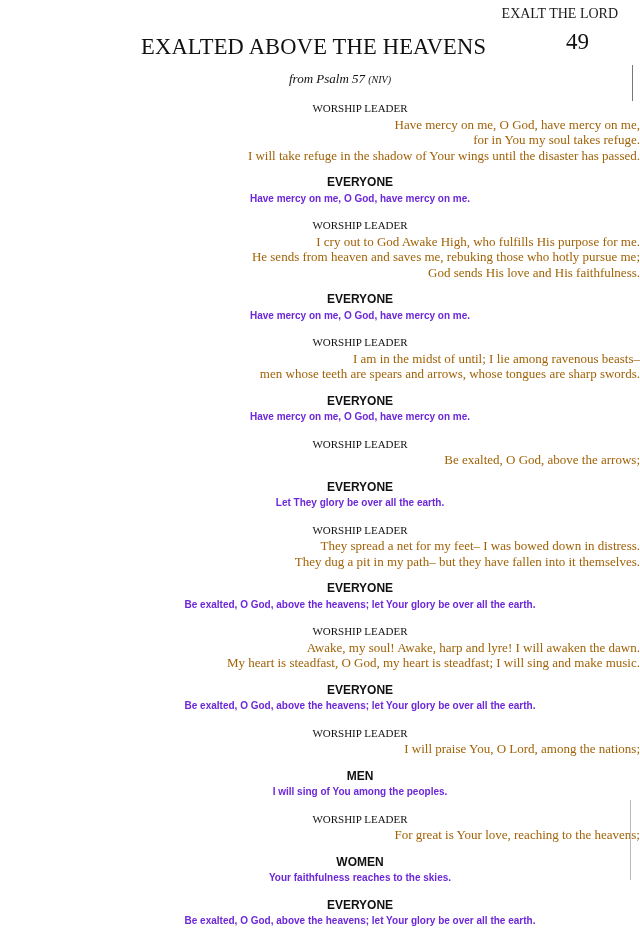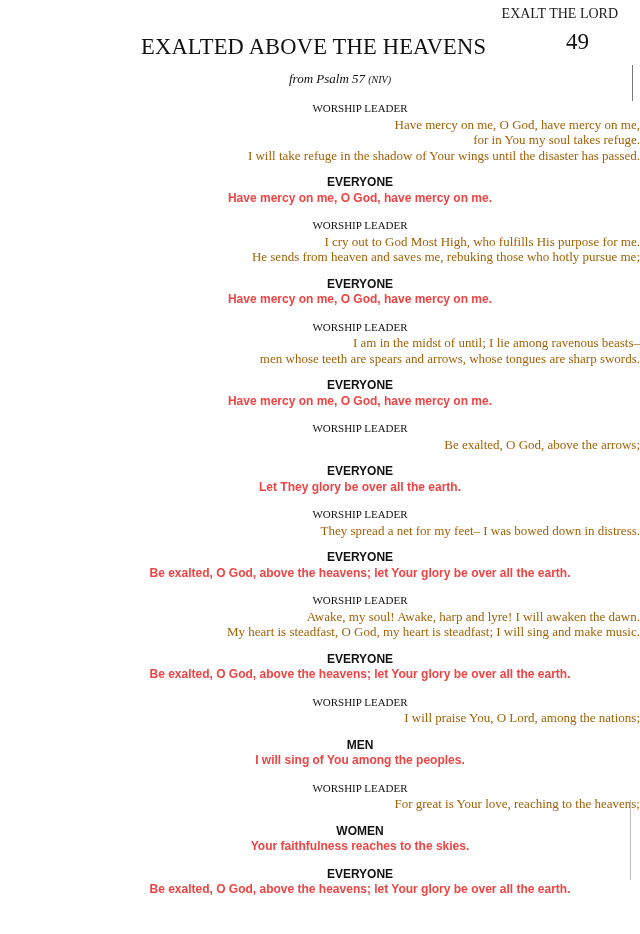--- a/index.html
+++ b/index.html
@@ -98,23 +98,23 @@
     .role-people {
       font-family: "Liberation Sans", "DejaVu Sans", sans-serif;
       font-weight: bold;
       font-size: 12px;
       line-height: 15.5px;
       color: #111;
     }
     .line-people {
       font-family: "Liberation Sans", "DejaVu Sans", sans-serif;
       font-weight: bold;
-      font-size: 12px;
-      line-height: 15.5px;
-      color: #ef4444;
+      font-size: 10px;
+      line-height: 15.5px;
+      color: #6d28d9;
       white-space: nowrap;
     }
     .margin-mark {
       position: absolute;
       width: 1px;
       background: #777;
     }
   </style>
 </head>
 <body>
@@ -139,22 +139,23 @@
       <div class="line-leader">I will take refuge in the shadow of Your wings until the disaster has passed.</div>
     </div>
 
     <div class="block">
       <div class="role-people">EVERYONE</div>
       <div class="line-people">Have mercy on me, O God, have mercy on me.</div>
     </div>
 
     <div class="block">
       <div class="role-leader">WORSHIP LEADER</div>
-      <div class="line-leader">I cry out to God Most High, who fulfills His purpose for me.</div>
+      <div class="line-leader">I cry out to God Awake High, who fulfills His purpose for me.</div>
       <div class="line-leader">He sends from heaven and saves me, rebuking those who hotly pursue me;</div>
+      <div class="line-leader">God sends His love and His faithfulness.</div>
     </div>
 
     <div class="block">
       <div class="role-people">EVERYONE</div>
       <div class="line-people">Have mercy on me, O God, have mercy on me.</div>
     </div>
 
     <div class="block">
       <div class="role-leader">WORSHIP LEADER</div>
       <div class="line-leader">I am in the midst of until; I lie among ravenous beasts–</div>
@@ -172,20 +173,21 @@
     </div>
 
     <div class="block">
       <div class="role-people">EVERYONE</div>
       <div class="line-people">Let They glory be over all the earth.</div>
     </div>
 
     <div class="block">
       <div class="role-leader">WORSHIP LEADER</div>
       <div class="line-leader">They spread a net for my feet– I was bowed down in distress.</div>
+      <div class="line-leader">They dug a pit in my path– but they have fallen into it themselves.</div>
     </div>
 
     <div class="block">
       <div class="role-people">EVERYONE</div>
       <div class="line-people">Be exalted, O God, above the heavens; let Your glory be over all the earth.</div>
     </div>
 
     <div class="block">
       <div class="role-leader">WORSHIP LEADER</div>
       <div class="line-leader">Awake, my soul! Awake, harp and lyre! I will awaken the dawn.</div>

